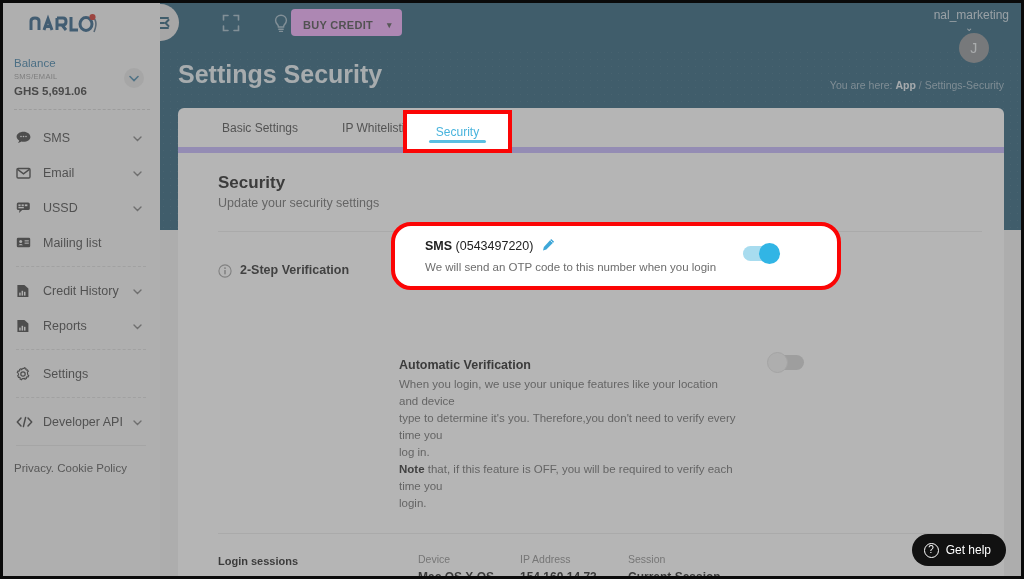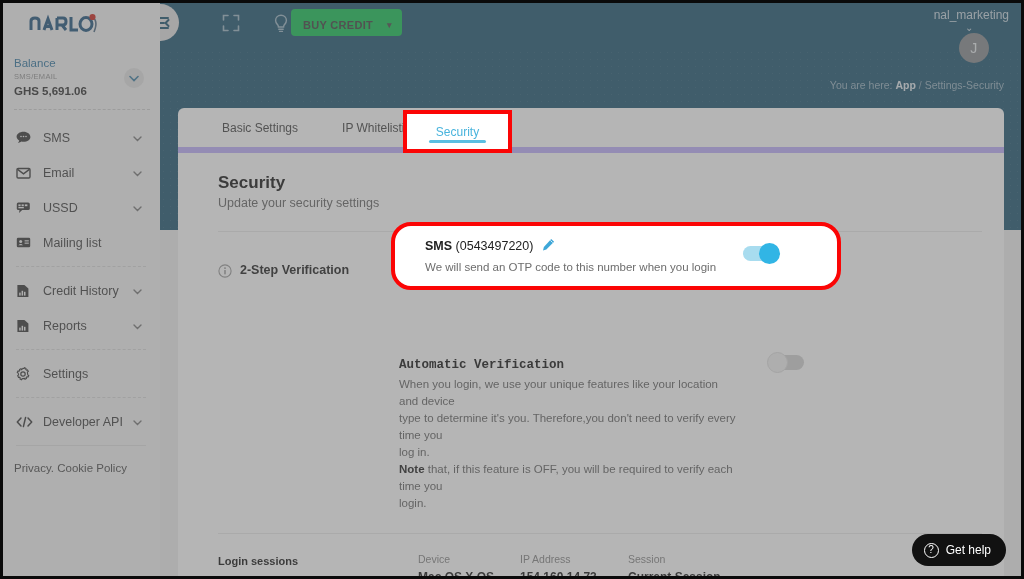--- a/index.html
+++ b/index.html
@@ -152,21 +152,21 @@
     color: #9fb9c7;
   }
   #ic-fullscreen { left: 60px; }
   #ic-bulb { left: 110px; }
 
   .buy-credit {
     position: absolute;
     left: 131px; top: 9px;
     height: 27px;
     padding: 4px 10px 0 12px;
-    background: #22c55e;
+    background: #f0abfc;
     border-radius: 4px;
     display: flex; align-items: center;
     color: #4b4b4b;
     font-size: 11px;
     font-weight: bold;
     letter-spacing: .3px;
   }
   .buy-credit .caret { margin-left: 14px; font-size: 9px; color: #555; }
 
   .user-area {
@@ -289,21 +289,20 @@
 
   .pref-row {
     position: relative;
     padding: 12px 0 11px 0;
     min-height: 38px;
   }
   .pref-title {
     font-size: 12.5px;
     color: #222;
     line-height: 18px;
-    font-family: Liberation Mono, monospace;
   }
   .pref-title b { font-weight: bold; }
   .pref-title .num { font-weight: normal; color: #2a2a2a; }
   .pencil {
     display: inline-block;
     margin-left: 5px;
     vertical-align: -1px;
     color: #3ea7d8;
   }
   .pref-desc {
@@ -663,20 +662,21 @@
       <span class="caret">▾</span>
     </div>
 
     <div class="user-area">
       <span class="user-name">nal_marketing</span>
       <span class="user-caret">⌄</span>
       <span class="avatar">J</span>
     </div>
   </div>
 
+  <div class="page-title">Settings Security</div>
   <div class="breadcrumb">
     <span>You are here:</span>
     <b>App</b>
     <span class="sep">/</span>
     <span>Settings-Security</span>
   </div>
 
   <div id="card">
 
     <div class="tabs">

